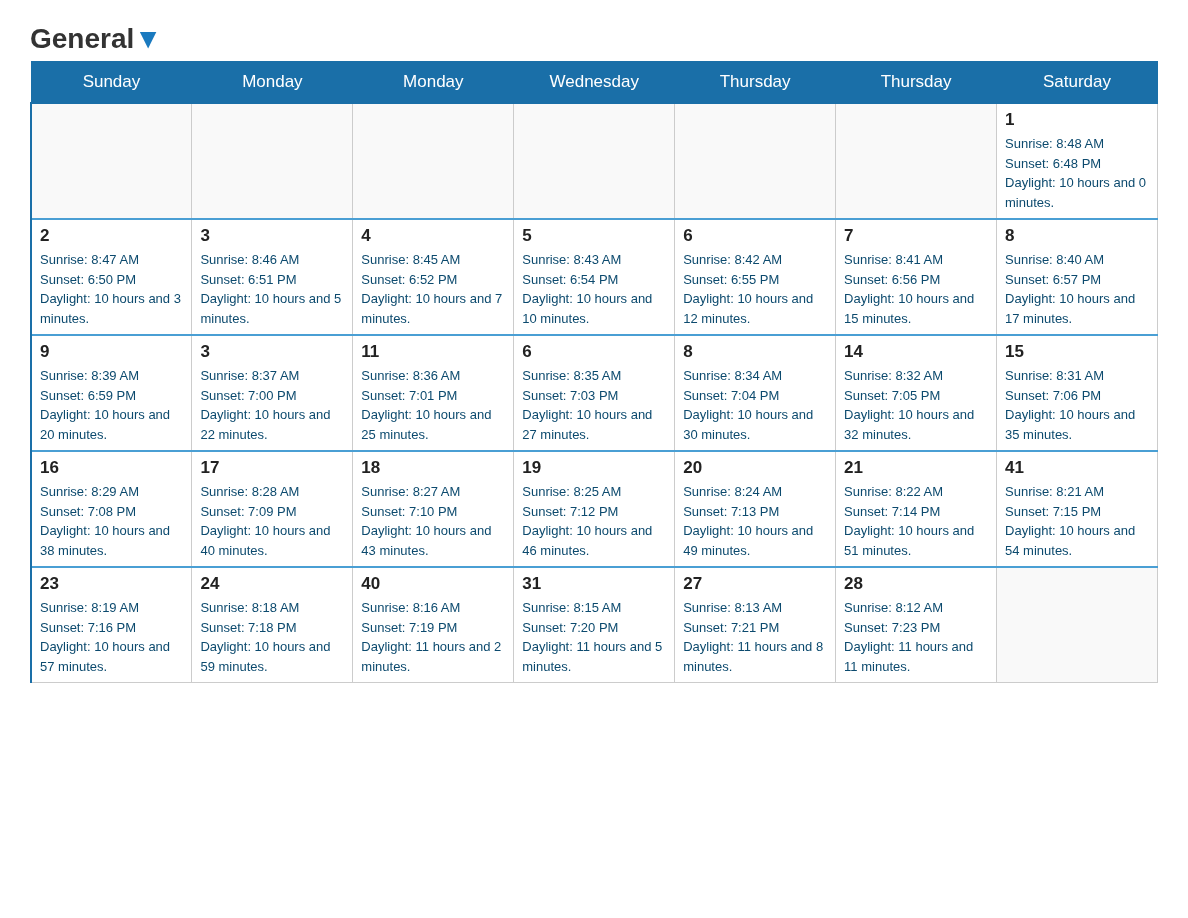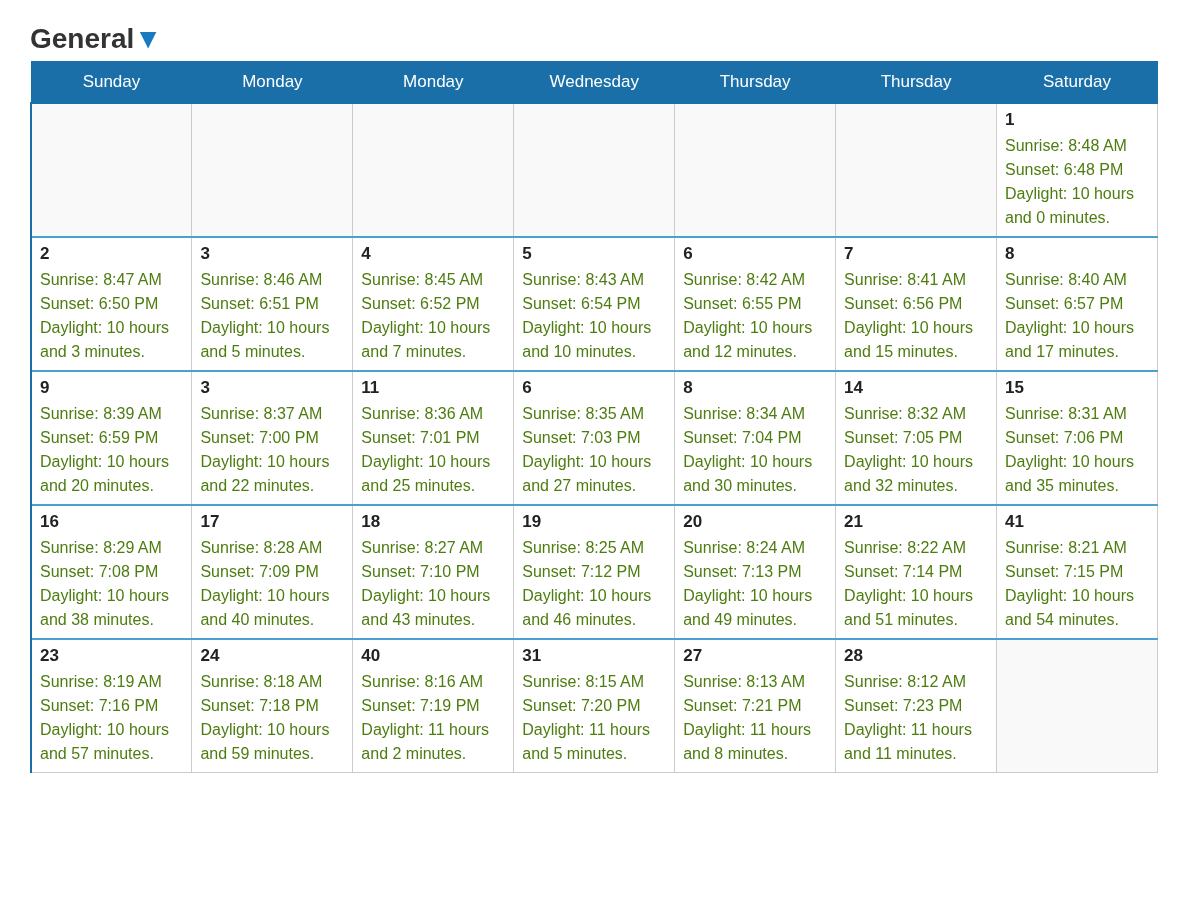--- a/index.html
+++ b/index.html
@@ -76,22 +76,22 @@
     td.empty {
       background: #f9f9f9;
     }
     .day-num {
       font-size: 17px;
       font-weight: bold;
       color: #222;
       margin-bottom: 4px;
     }
     .day-info {
-      font-size: 16px;
-      color: #4d7c0f;
+      font-size: 13px;
+      color: #0c4a6e;
       line-height: 1.5;
     }
     tr td:first-child {
       border-left: 2px solid #1a6fa8;
     }
     tbody tr:first-child td {
       border-top: 2px solid #1a6fa8;
     }
     tbody tr td {
       border-top: 2px solid #4a9fd4;

